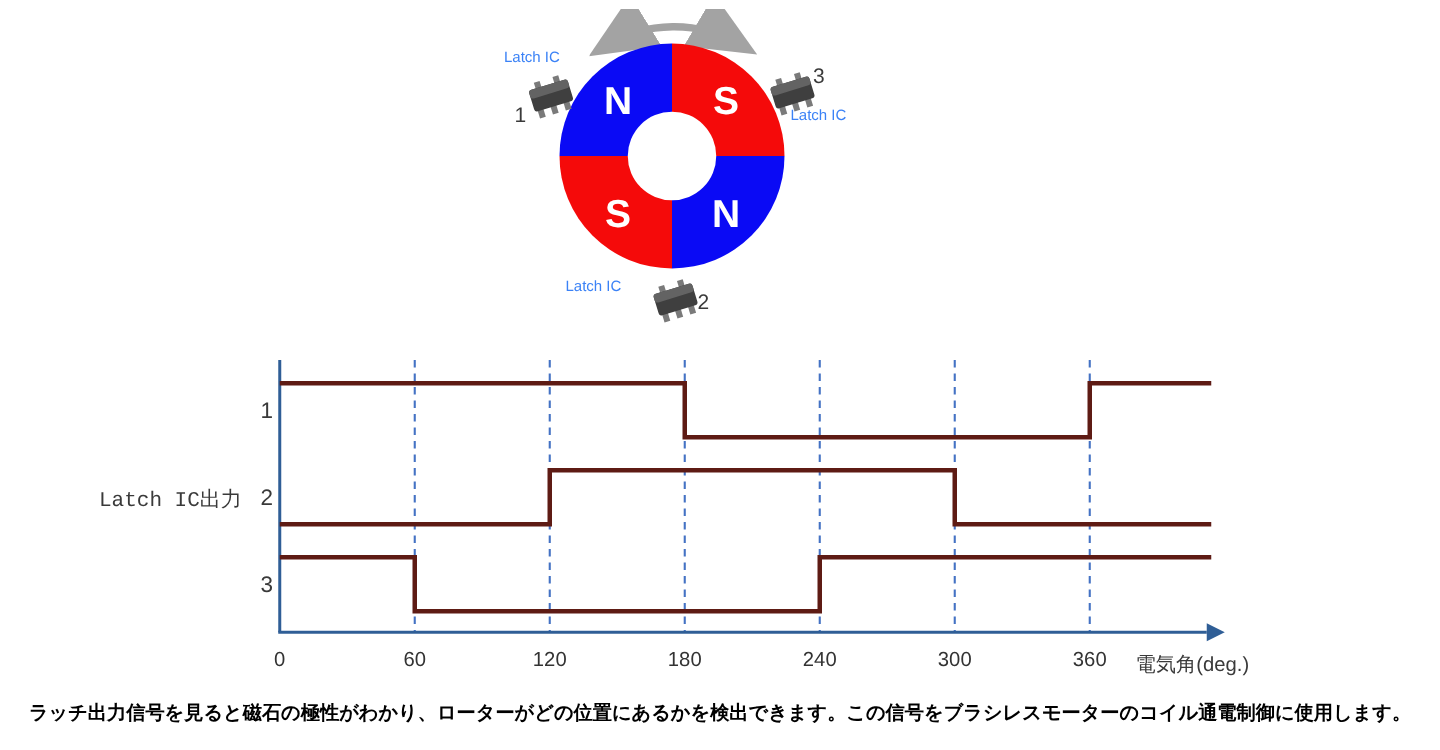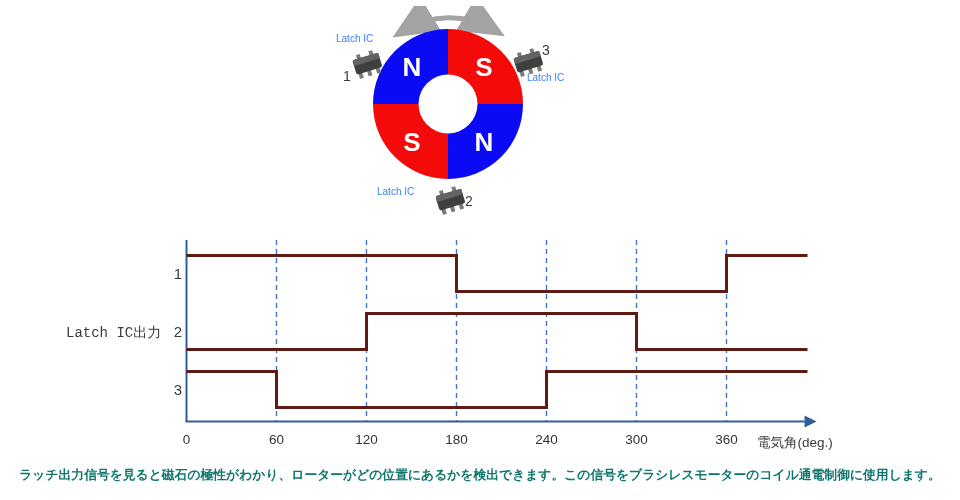--- a/index.html
+++ b/index.html
@@ -102,15 +102,15 @@
       <text x="186.5" y="444" text-anchor="middle" font-size="13.5" fill="#333333">0</text>
       <text x="276.5" y="444" text-anchor="middle" font-size="13.5" fill="#333333">60</text>
       <text x="366.5" y="444" text-anchor="middle" font-size="13.5" fill="#333333">120</text>
       <text x="456.5" y="444" text-anchor="middle" font-size="13.5" fill="#333333">180</text>
       <text x="546.5" y="444" text-anchor="middle" font-size="13.5" fill="#333333">240</text>
       <text x="636.5" y="444" text-anchor="middle" font-size="13.5" fill="#333333">300</text>
       <text x="726.5" y="444" text-anchor="middle" font-size="13.5" fill="#333333">360</text>
     </svg>
   <div class="abs xlabel">電気角(deg.)</div>
 
-  <div class="abs caption" style="color: #0f766e;">ラッチ出力信号を見ると磁石の極性がわかり、ローターがどの位置にあるかを検出できます。この信号をブラシレスモーターのコイル通電制御に使用します。</div>
+  <div class="abs caption" style="color: #000000;">ラッチ出力信号を見ると磁石の極性がわかり、ローターがどの位置にあるかを検出できます。この信号をブラシレスモーターのコイル通電制御に使用します。</div>
 
 </div>
 
 </body></html>

